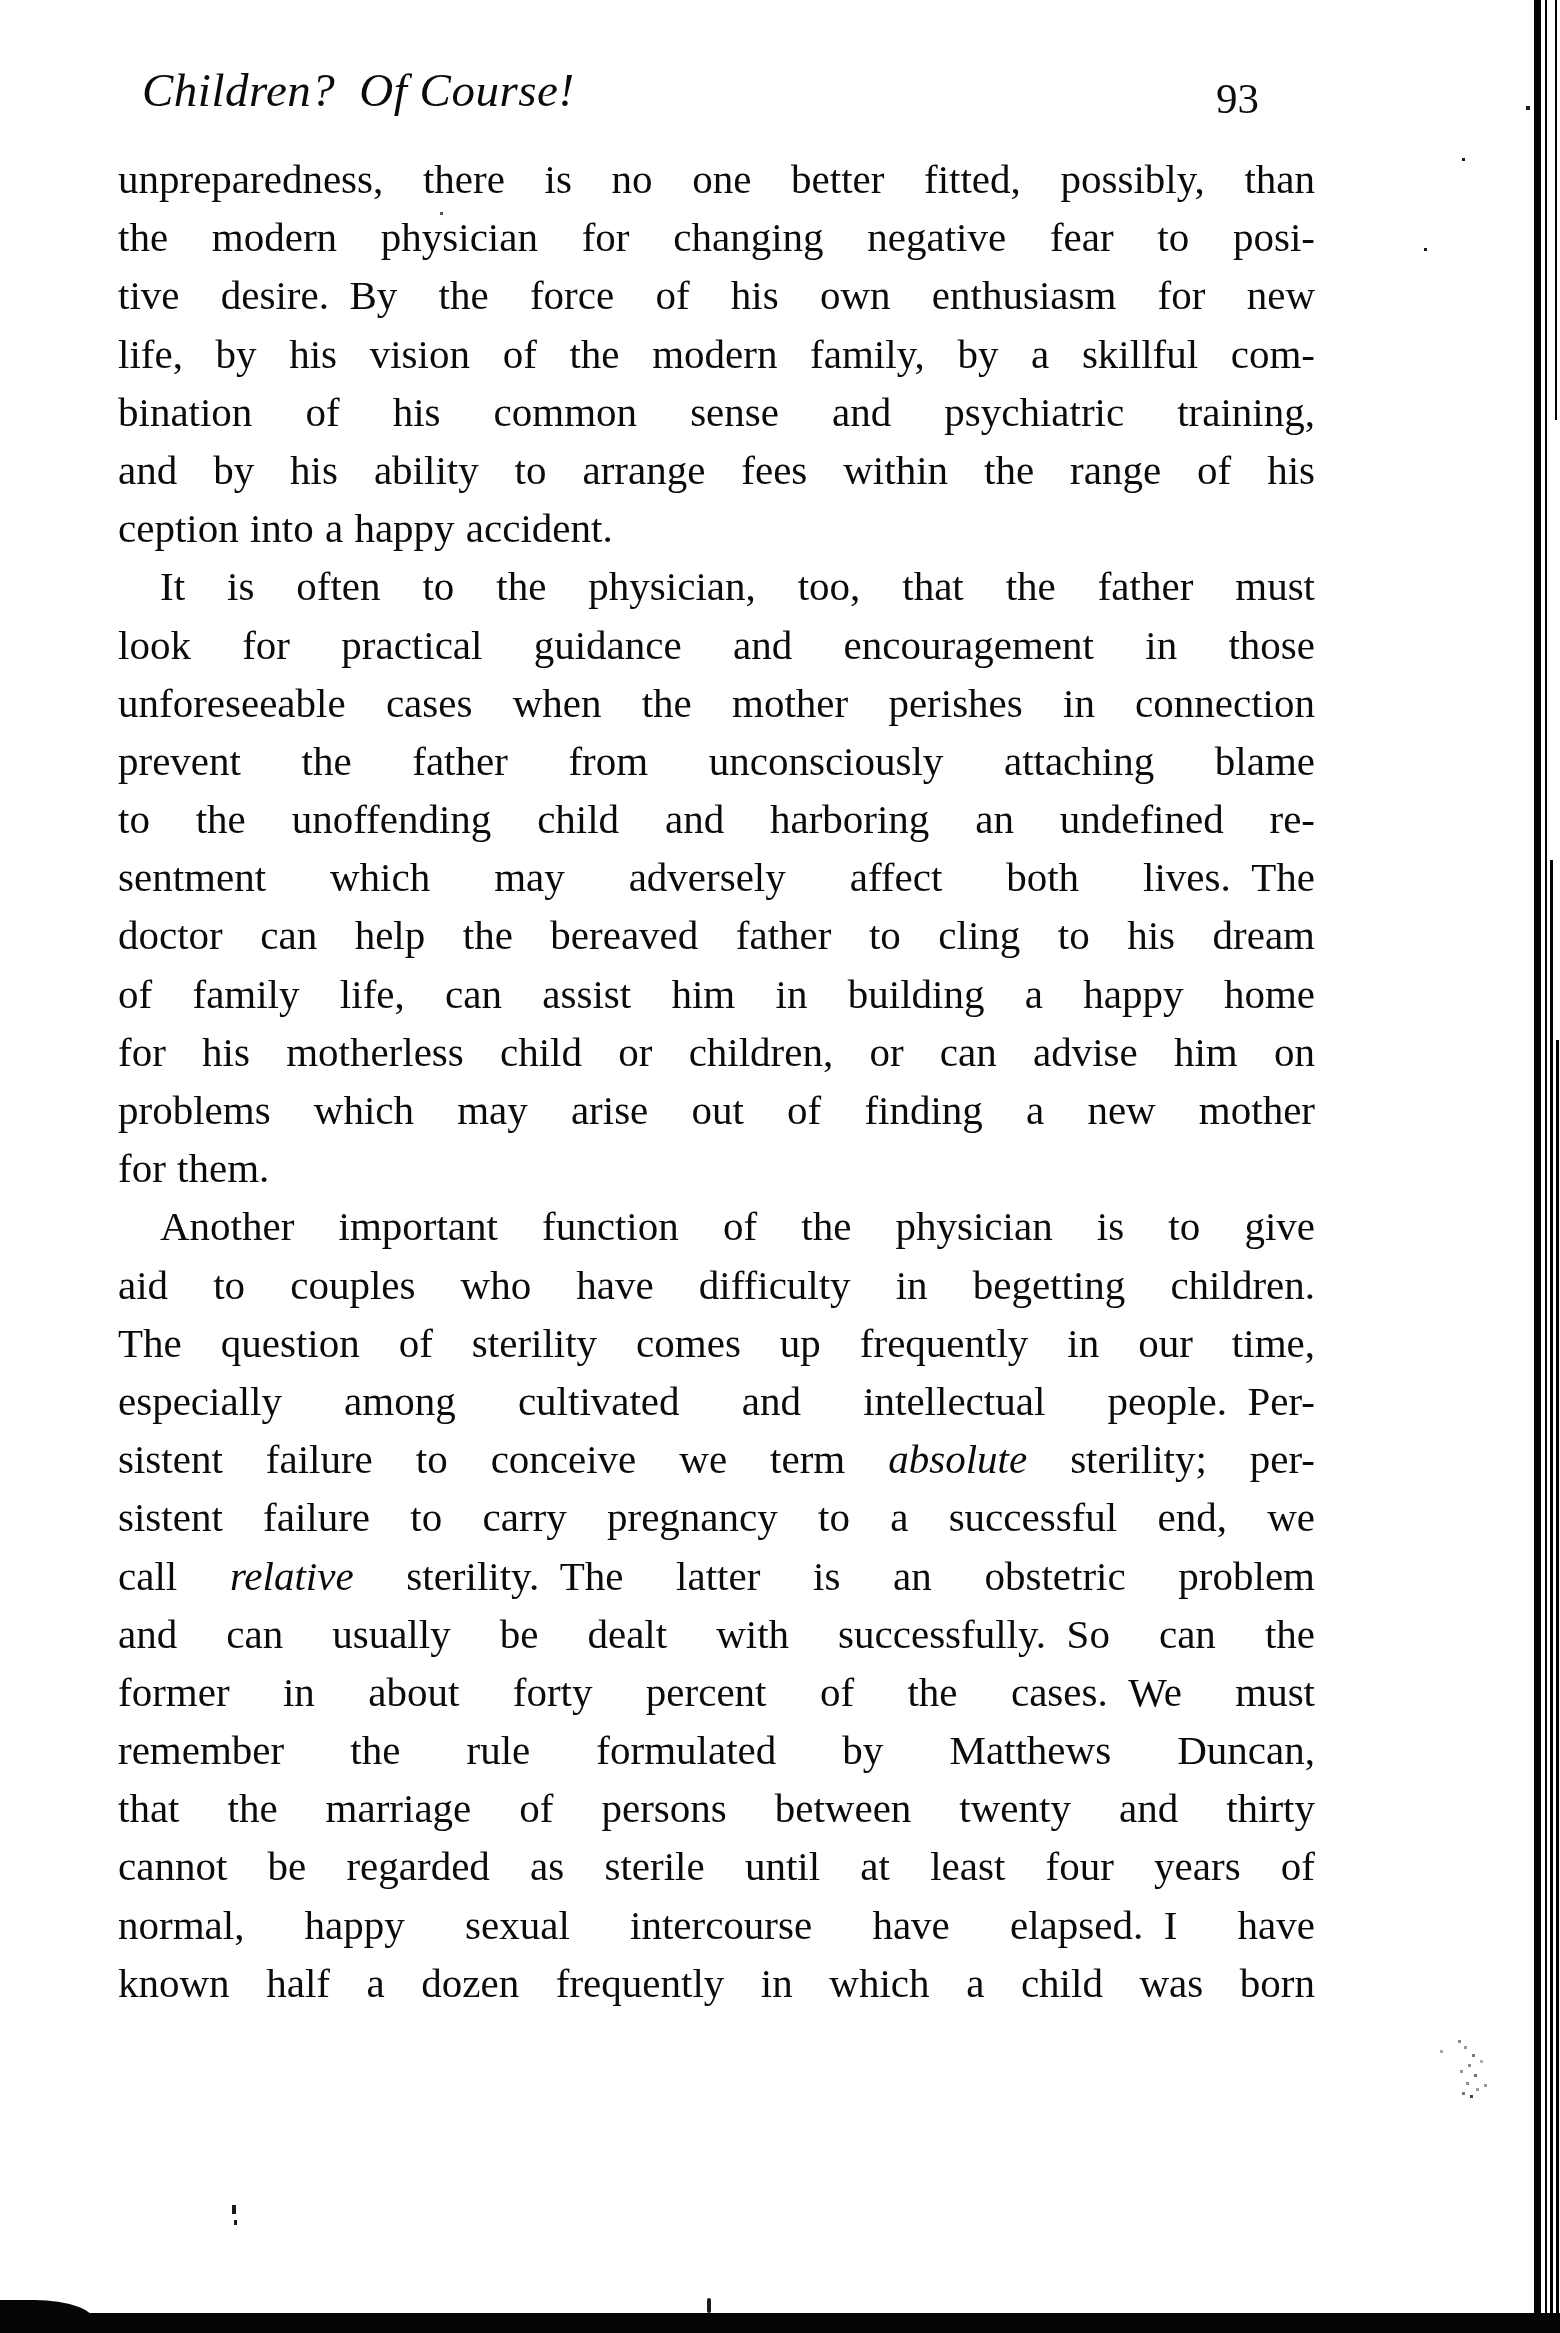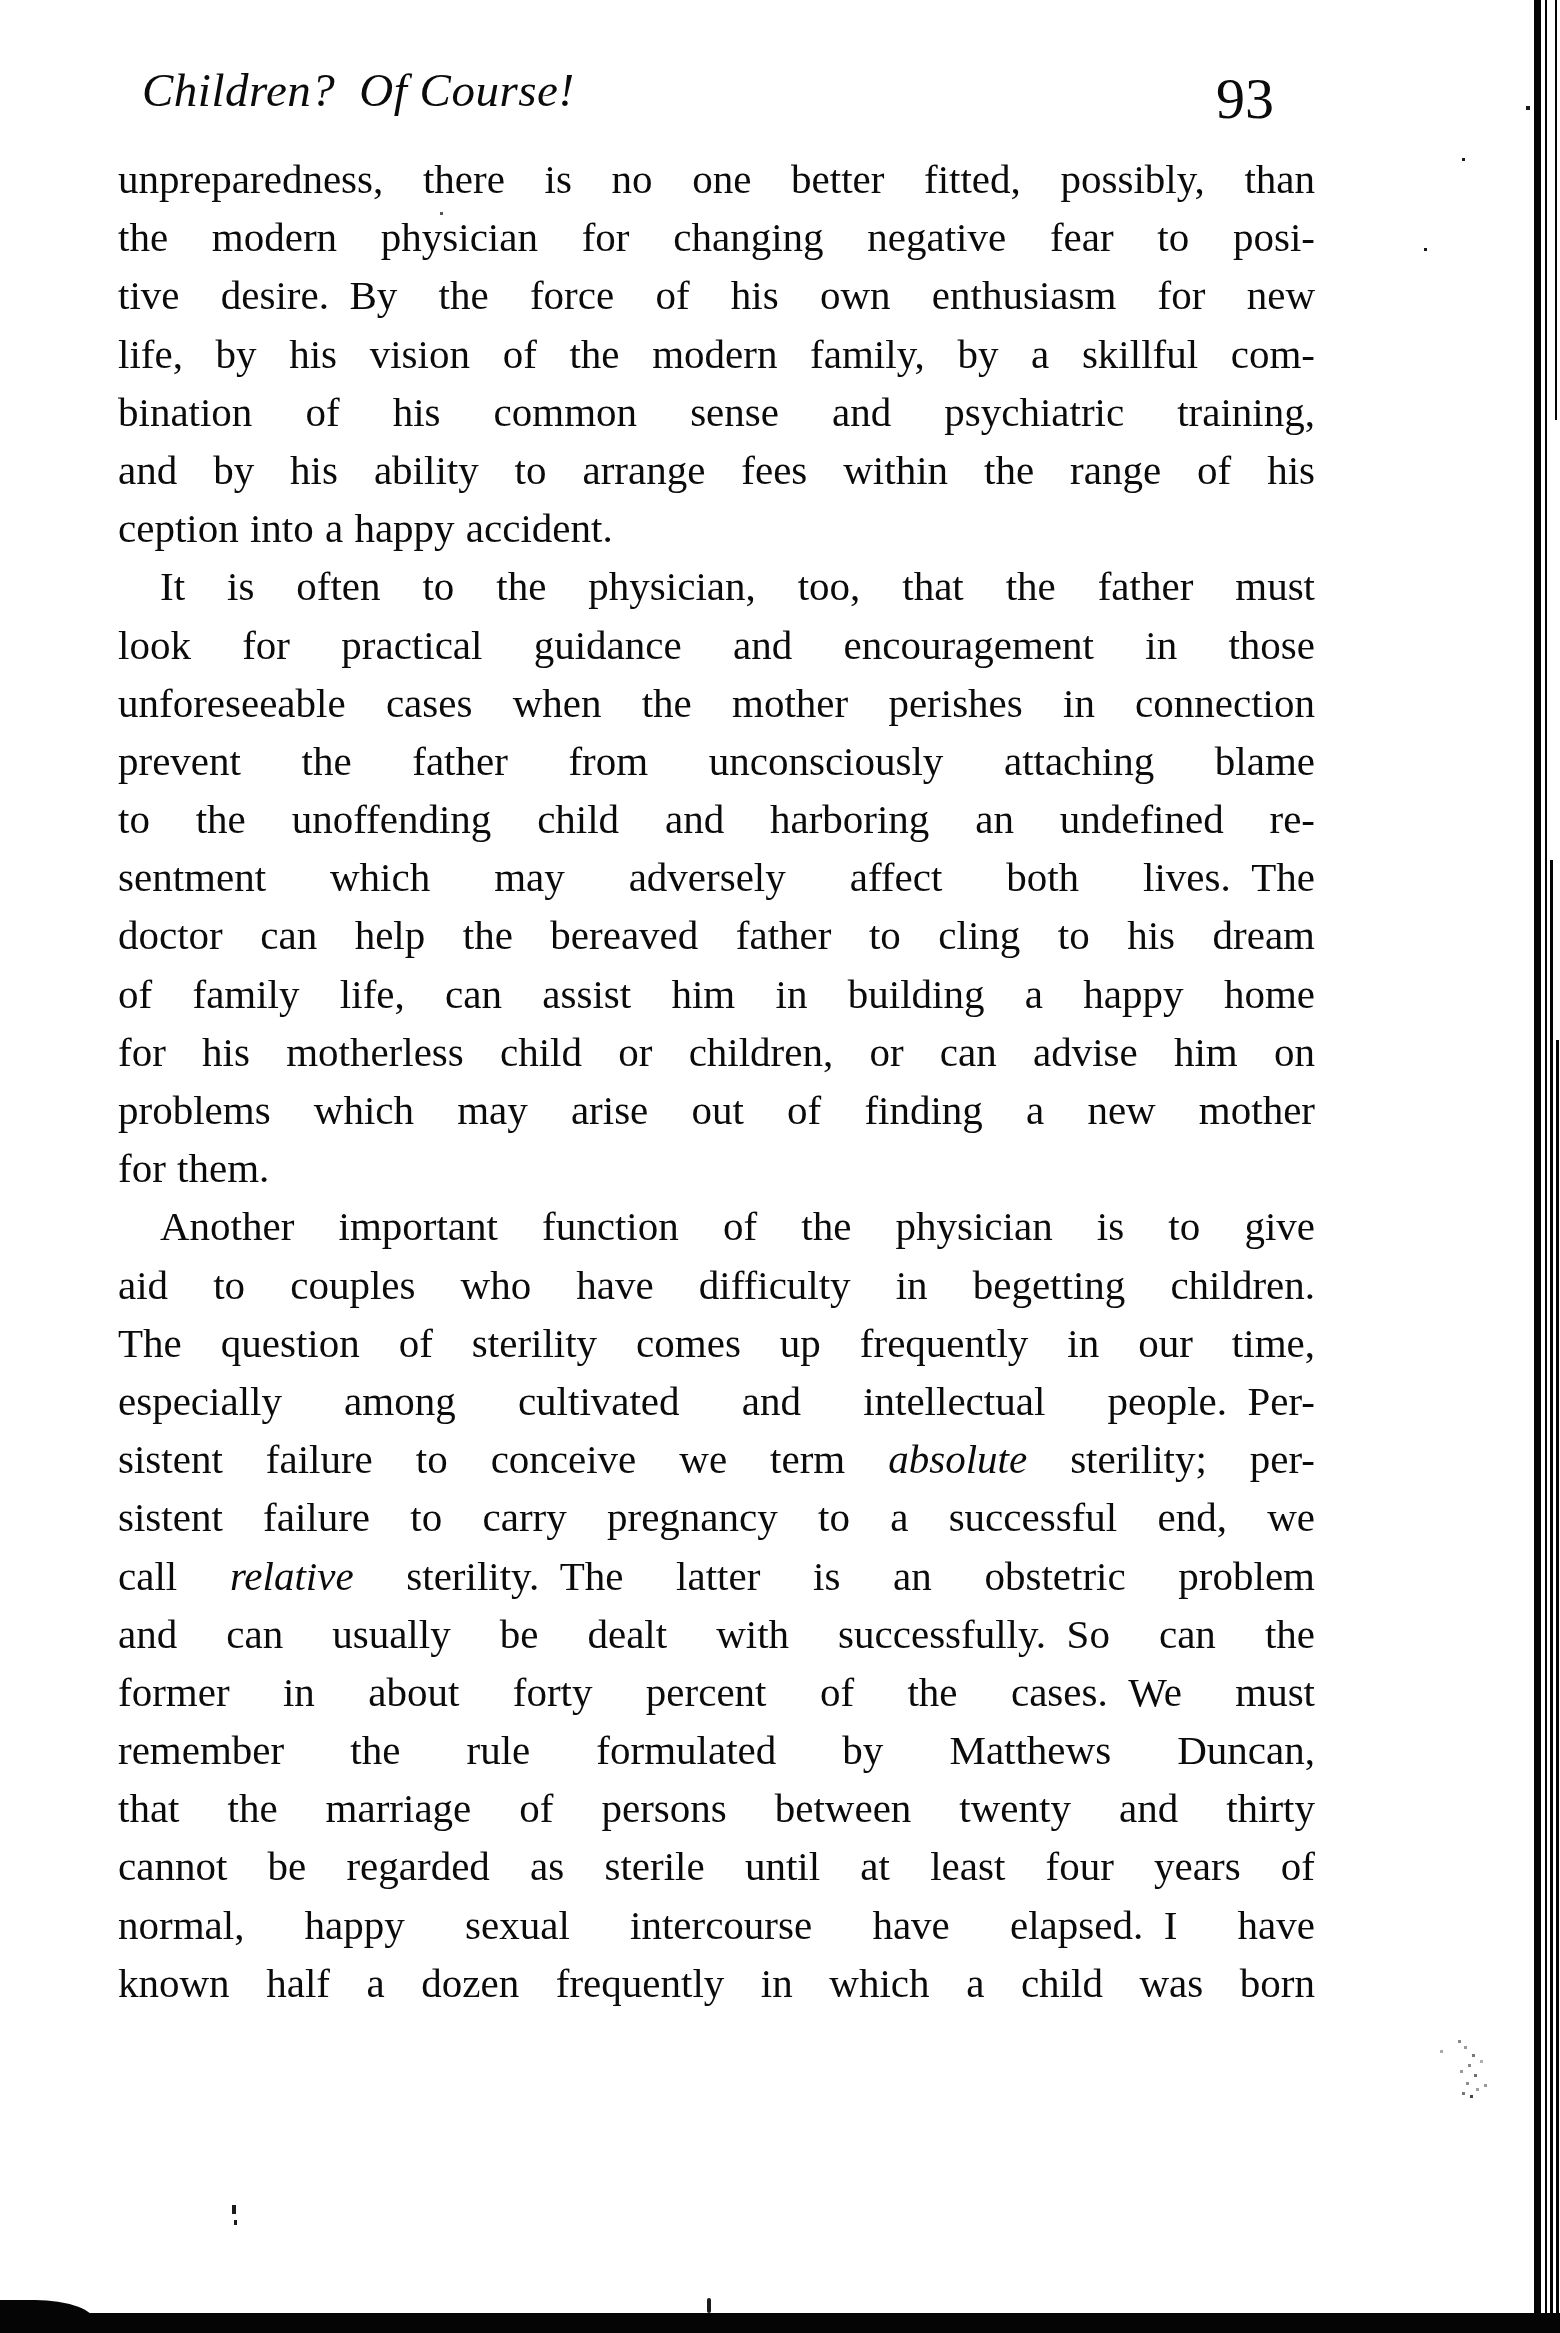--- a/index.html
+++ b/index.html
@@ -22,21 +22,21 @@
     font-style: italic;
     font-size: 47px;
     line-height: 60px;
     letter-spacing: 0.5px;
     white-space: pre;
     margin-left: 24px;
   }
   .page-number {
     position: absolute;
     left: 1216px; top: 74px;
-    font-size: 58px;
+    font-size: 43px;
     line-height: 50px;
   }
   
   .text-block {
     position: absolute;
     left: 118px; top: 150px;
     width: 1197px;
     font-size: 41px;
   }
   .line {

